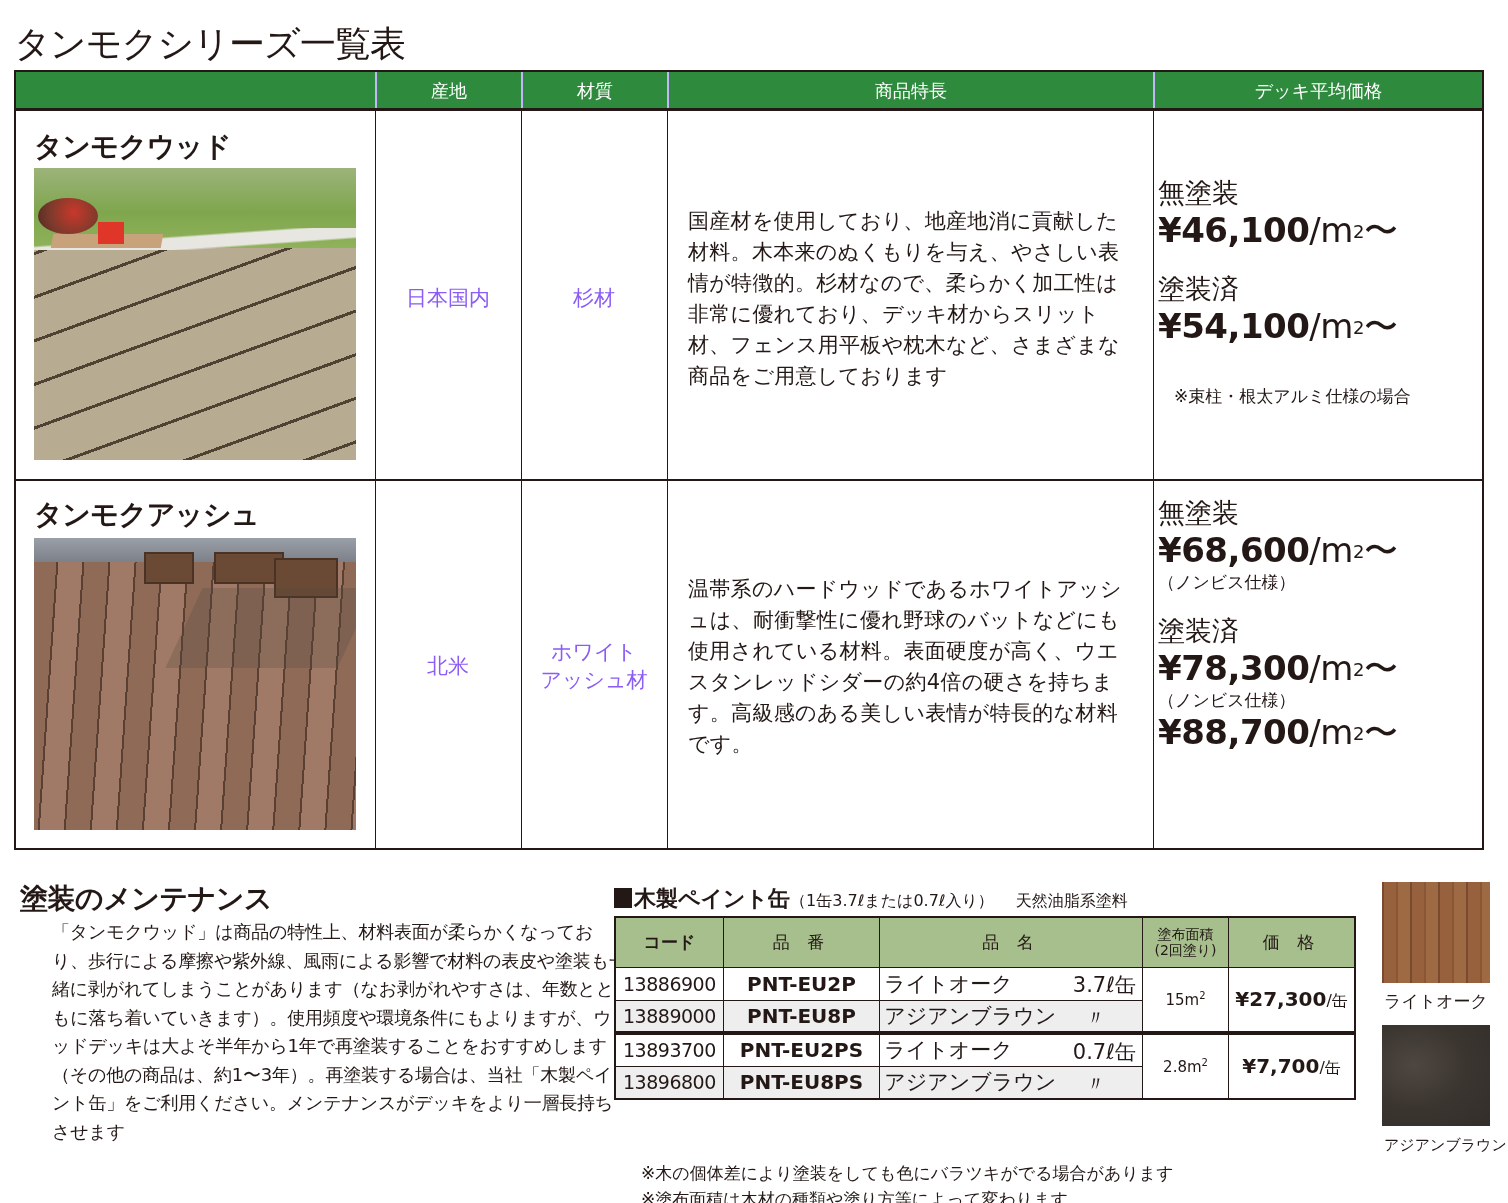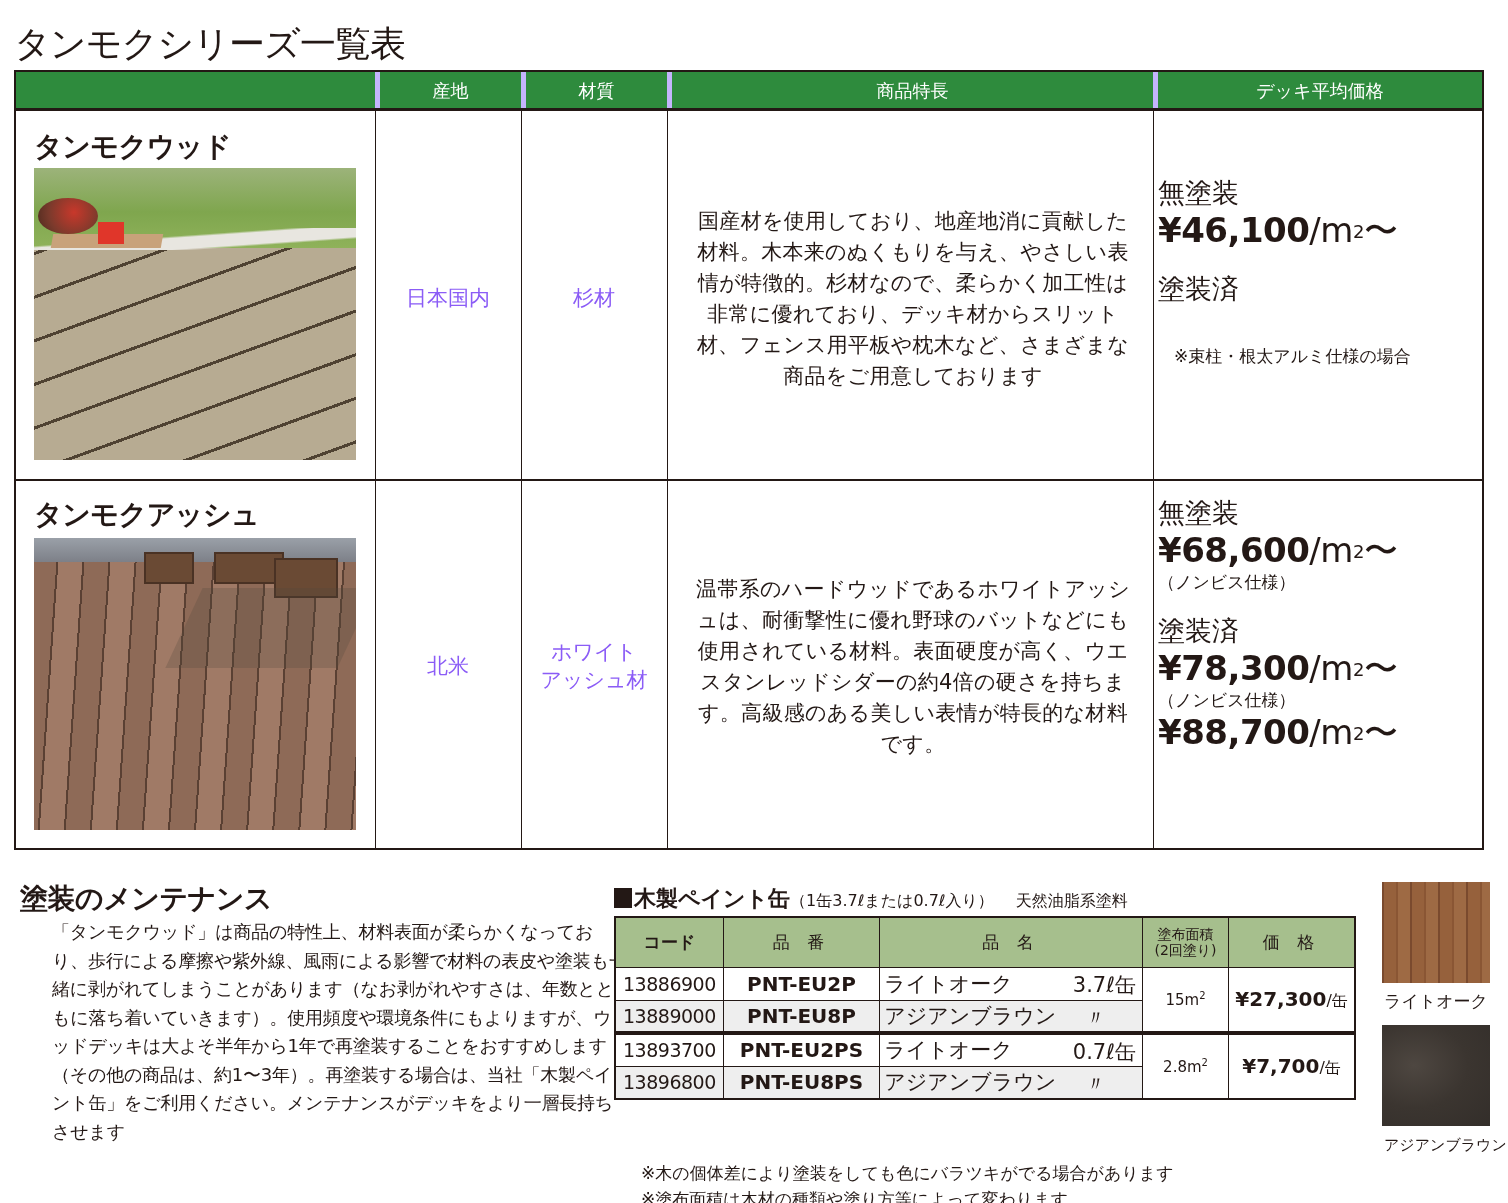--- a/index.html
+++ b/index.html
@@ -4,21 +4,21 @@
 <style>
   * { box-sizing: border-box; margin: 0; padding: 0; }
   html, body { width: 1508px; height: 1203px; background: #ffffff; overflow: hidden; }
   body { font-family: "DejaVu Sans", "Liberation Sans", sans-serif; color: #231815; position: relative; }
 
   .page-title { position: absolute; left: 14px; top: 20px; font-size: 36px; font-weight: normal; letter-spacing: -1px; color: #231815; }
 
   
   .series-table { position: absolute; left: 14px; top: 70px; width: 1470px; height: 780px; border: 2px solid #231815; }
   .series-table .hdr { position: absolute; left: 0; top: 0; width: 100%; height: 39px; background: #2e8b3d; border-bottom: 3px solid #231815; }
-  .hdr-cell { position: absolute; top: 0; height: 36px; line-height: 38px; color: #ffffff; font-size: 18px; text-align: center; border-left: 5px solid #c4b5fd; }
+  .hdr-cell { position: absolute; top: 0; height: 36px; line-height: 38px; color: #ffffff; font-size: 18px; text-align: center; border-left: 2px solid #c4b5fd; }
   .vline { position: absolute; top: 39px; bottom: 0; width: 1px; background: #231815; }
   .hline { position: absolute; left: 0; right: 0; height: 2px; background: #231815; }
 
   .prod-name { position: absolute; left: 18px; font-size: 28px; font-weight: bold; color: #231815; letter-spacing: -0.5px; }
   .photo { position: absolute; left: 18px; width: 322px; }
 
   .photo-wood { top: 96px; height: 292px;
     background:
       linear-gradient(165deg, rgba(0,0,0,0) 0%, rgba(0,0,0,0) 100%),
       repeating-linear-gradient(160deg, #b7ab92 0px, #b7ab92 38px, #4f4232 38px, #4f4232 41px),
@@ -33,21 +33,21 @@
 
   .photo-ash { top: 466px; height: 292px; position: absolute; overflow: hidden;
     background:
       repeating-linear-gradient(94deg, #8e6a57 0px, #8e6a57 24px, #5a4033 24px, #5a4033 26px, #a07a66 26px, #a07a66 50px, #5a4033 50px, #5a4033 52px),
       #8e6a57; }
   .photo-ash .wall { position: absolute; left: 0; top: 0; width: 100%; height: 24px; background: linear-gradient(180deg, #9aa0a8 0%, #7d8088 100%); }
   .photo-ash .bench { position: absolute; top: 14px; height: 32px; background: #6a4a34; border: 2px solid #4a3224; }
   .photo-ash .shade { position: absolute; left: 150px; top: 50px; width: 172px; height: 80px; background: rgba(80,70,60,0.25); transform: skewX(-25deg); }
 
   .cell-text { position: absolute; font-size: 21px; color: #8b5cf6; text-align: center; line-height: 28px; }
-  .desc { position: absolute; left: 672px; width: 450px; font-size: 21px; line-height: 31px; color: #231815; letter-spacing: 0.3px; text-align: center; }
+  .desc { position: absolute; left: 672px; width: 450px; font-size: 21px; line-height: 31px; color: #231815; letter-spacing: 0.3px; }
 
   .price-block { position: absolute; left: 1158px; width: 300px; color: #231815; }
   .p-label { font-size: 27px; line-height: 34px; }
   .p-value { font-size: 34px; font-weight: bold; line-height: 40px; letter-spacing: -0.5px; }
   .p-value .unit { font-weight: normal; }
   .p-value sup { font-size: 18px; font-weight: normal; vertical-align: top; position: relative; top: 2px; }
   .p-sub { font-size: 17px; line-height: 24px; }
   .p-note { font-size: 17px; line-height: 24px; }
 
   
@@ -129,20 +129,21 @@
     <div>ホワイト</div>
     <div>アッシュ材</div>
   </div>
   <div class="desc" style="top:502px;left:672px;">温帯系のハードウッドであるホワイトアッシュは、耐衝撃性に優れ野球のバットなどにも使用されている材料。表面硬度が高く、ウエスタンレッドシダーの約4倍の硬さを持ちます。高級感のある美しい表情が特長的な材料です。</div>
 </div>
 
 <div class="price-block" style="top:176px;">
   <div class="p-label">無塗装</div>
   <div class="p-value"><span>¥46,100</span><span class="unit">/m</span><sup>2</sup><span class="unit">〜</span></div>
   <div class="p-label" style="margin-top:22px;">塗装済</div>
+  <div class="p-value"><span>¥54,100</span><span class="unit">/m</span><sup>2</sup><span class="unit">〜</span></div>
   <div class="p-note" style="margin-top:38px;margin-left:16px;">※束柱・根太アルミ仕様の場合</div>
 </div>
 
 <div class="price-block" style="top:496px;">
   <div class="p-label">無塗装</div>
   <div class="p-value"><span>¥68,600</span><span class="unit">/m</span><sup>2</sup><span class="unit">〜</span></div>
   <div class="p-sub">（ノンビス仕様）</div>
   <div class="p-label" style="margin-top:20px;">塗装済</div>
   <div class="p-value"><span>¥78,300</span><span class="unit">/m</span><sup>2</sup><span class="unit">〜</span></div>
   <div class="p-sub">（ノンビス仕様）</div>

